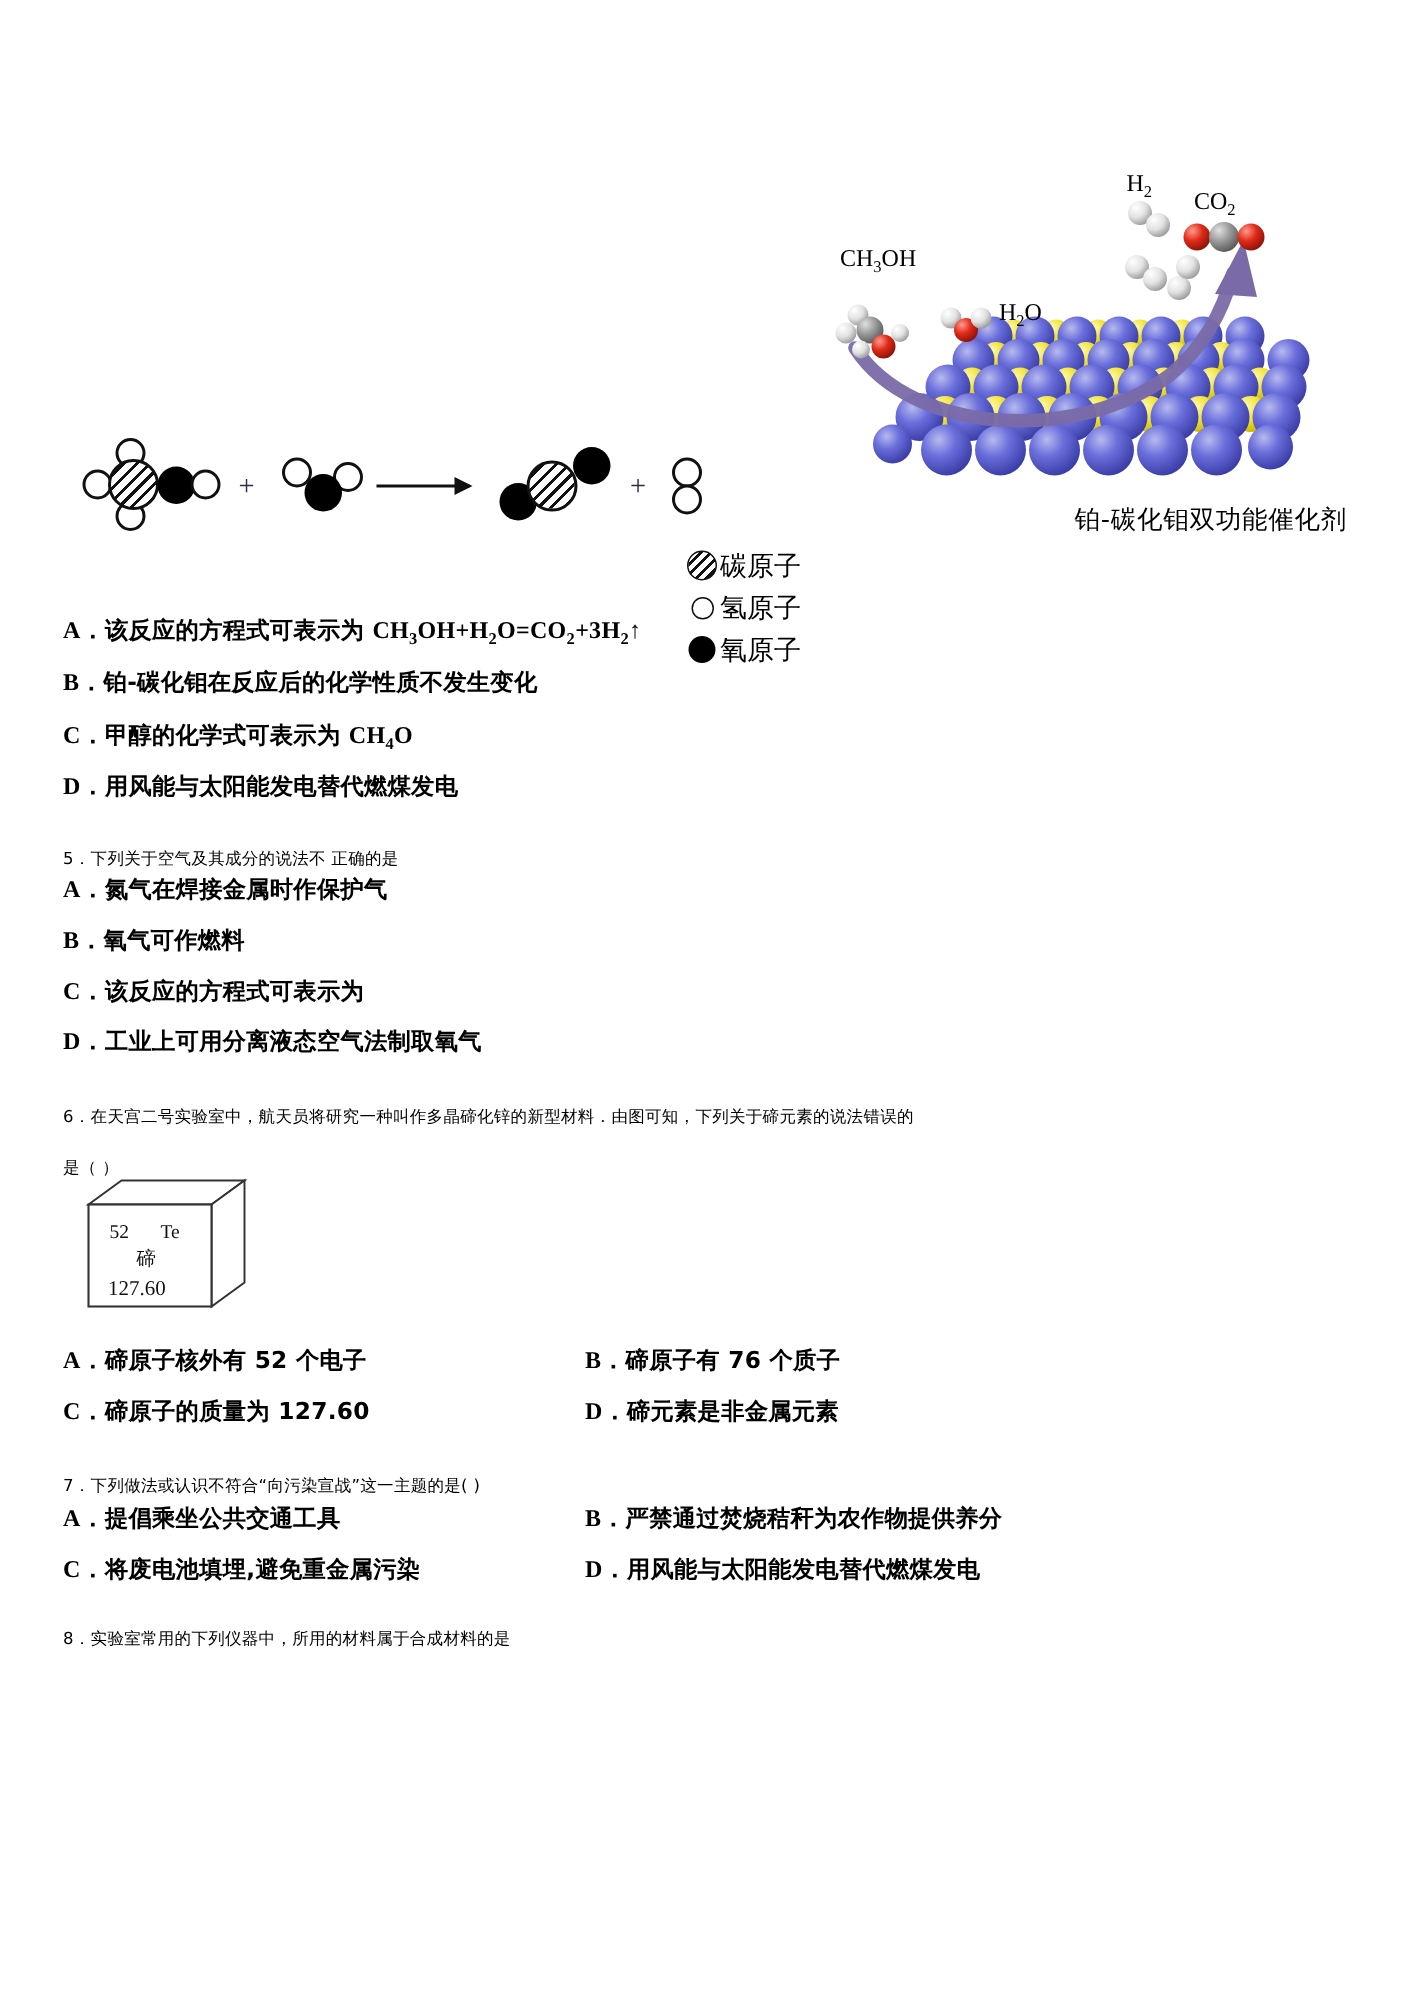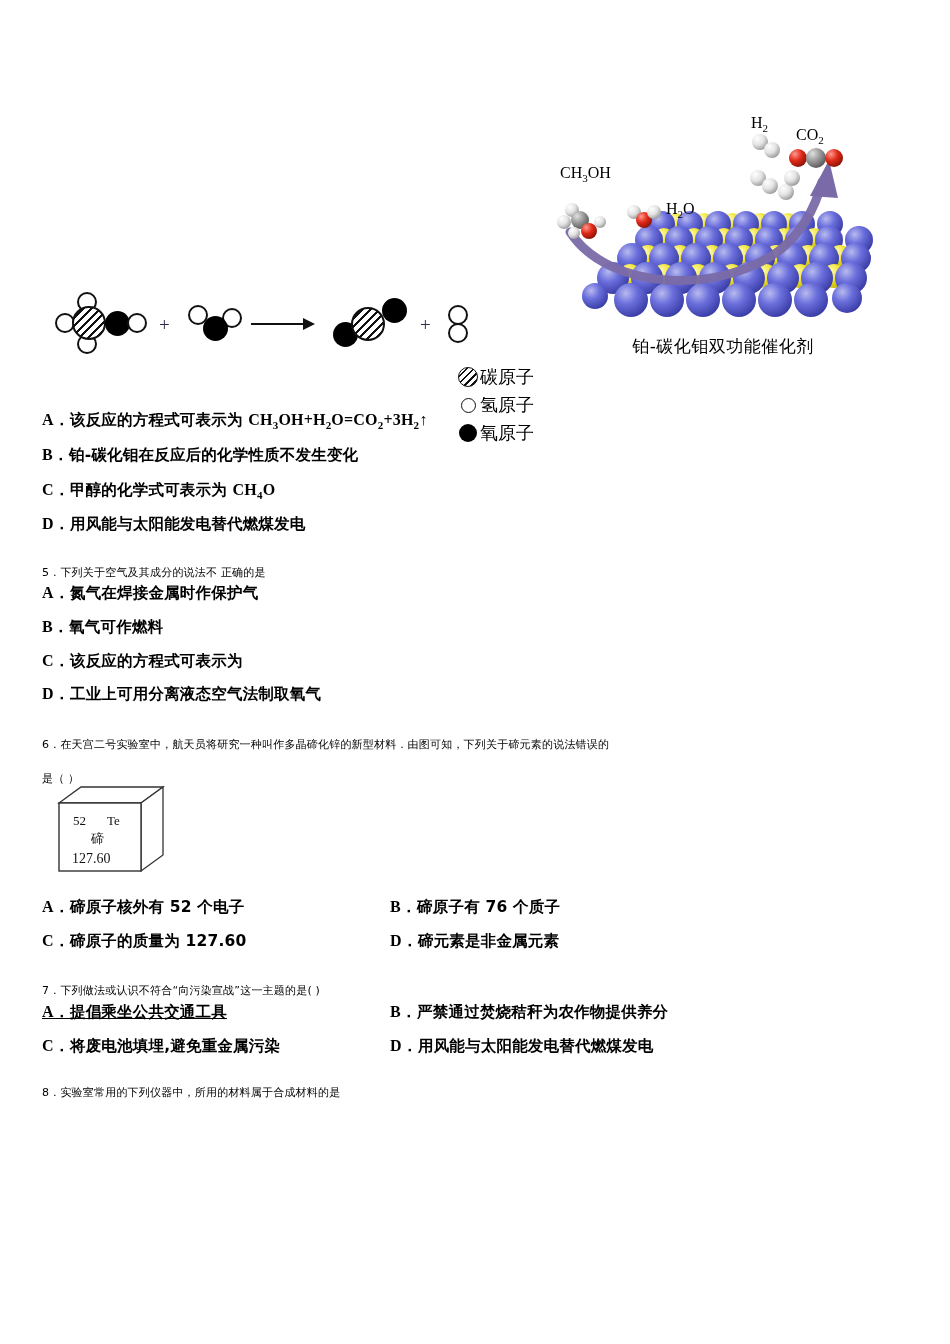--- a/index.html
+++ b/index.html
@@ -133,21 +133,21 @@
     font-family: "Liberation Serif", serif;
     font-size: 16px;
     white-space: nowrap;
   }
   .cat-label sub { font-size: 11px; }
   .cat-caption {
     position: absolute;
     left: 0;
     top: 235px;
     width: 350px;
-    text-align: center;
+    text-align: right;
     font-family: "DejaVu Sans", "Liberation Sans", sans-serif;
     font-size: 17px;
     letter-spacing: 0.5px;
   }
 
   
   .q-line {
     position: absolute;
     left: 42px;
     white-space: nowrap;
@@ -442,21 +442,21 @@
 <div class="q-line" style="top:931px;">
   <span class="opt-letter">C．</span><span>碲原子的质量为 127.60</span>
 </div>
 <div class="q-line col2" style="top:931px;">
   <span class="opt-letter">D．</span><span>碲元素是非金属元素</span>
 </div>
 
 <div class="q-line stem" style="top:967px;">
   <span>7．</span><span>下列做法或认识不符合“向污染宣战”这一主题的是(      )</span>
 </div>
-<div class="q-line" style="top:1002px;text-decoration:underline;">
+<div class="q-line" style="top:1002px;">
   <span class="opt-letter">A．</span><span>提倡乘坐公共交通工具</span>
 </div>
 <div class="q-line col2" style="top:1002px;">
   <span class="opt-letter">B．</span><span>严禁通过焚烧秸秆为农作物提供养分</span>
 </div>
 <div class="q-line" style="top:1036px;">
   <span class="opt-letter">C．</span><span>将废电池填埋,避免重金属污染</span>
 </div>
 <div class="q-line col2" style="top:1036px;">
   <span class="opt-letter">D．</span><span>用风能与太阳能发电替代燃煤发电</span>

